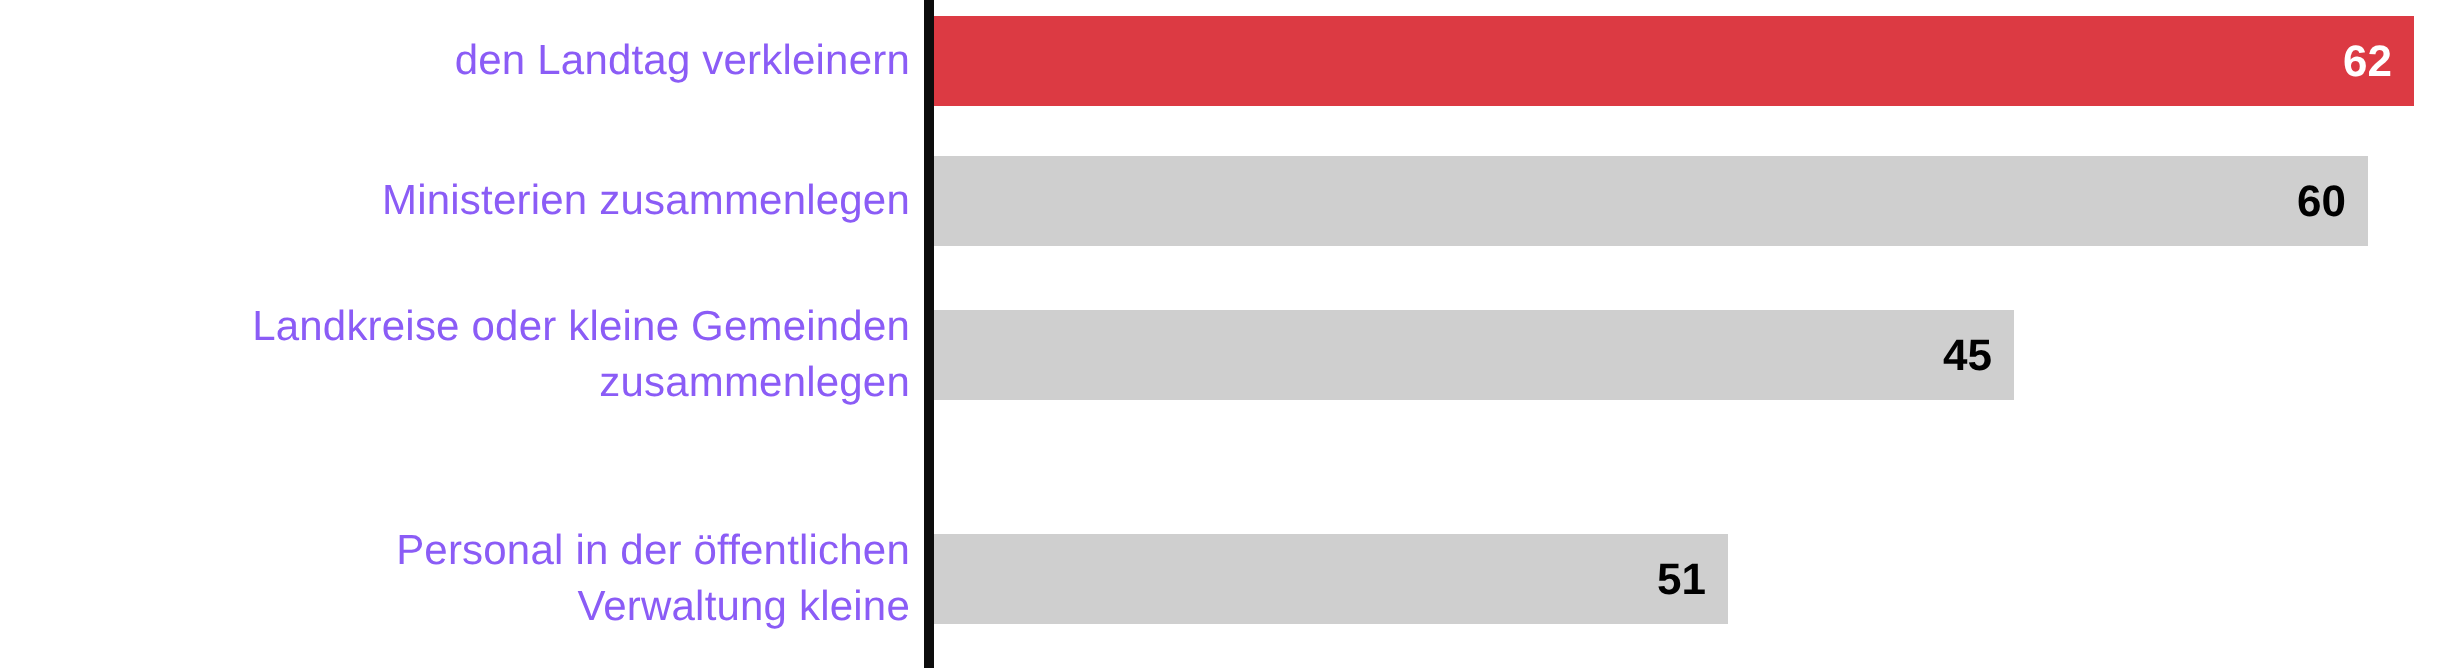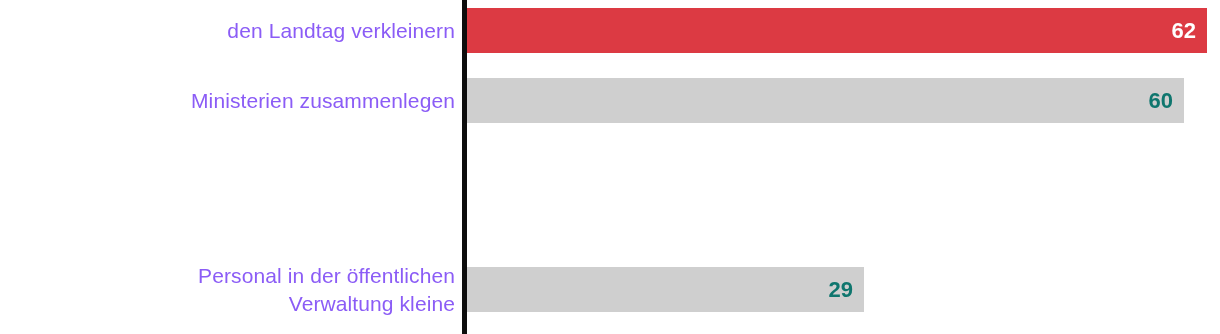--- a/index.html
+++ b/index.html
@@ -53,21 +53,21 @@
     display: flex;
     align-items: center;
     justify-content: flex-end;
     font-weight: bold;
   }
   .bar.highlight {
     background: #dc3a43;
   }
   .bar-value {
     font-size: 22px;
-    color: #0f766e;
+    color: #000000;
     padding-right: 11px;
     line-height: 1;
   }
   .bar.highlight .bar-value {
     color: #ffffff;
   }
 </style>
 </head>
 <body>
 
@@ -80,23 +80,30 @@
     </div>
   </div>
 
   <div class="bar-row" style="top:78px;">
     <div class="cat-label">Ministerien zusammenlegen</div>
     <div class="bar" style="width:717px;">
       <span class="bar-value">60</span>
     </div>
   </div>
 
+  <div class="bar-row" style="top:155px;">
+    <div class="cat-label">Landkreise oder kleine Gemeinden
+zusammenlegen</div>
+    <div class="bar" style="width:540px;">
+      <span class="bar-value">45</span>
+    </div>
+  </div>
 
   <div class="bar-row" style="top:267px;">
     <div class="cat-label">Personal in der öffentlichen
 Verwaltung kleine</div>
     <div class="bar" style="width:397px;">
-      <span class="bar-value">29</span>
+      <span class="bar-value">51</span>
     </div>
   </div>
 
   <div class="axis-line"></div>
 </div>
 
 </body></html>

